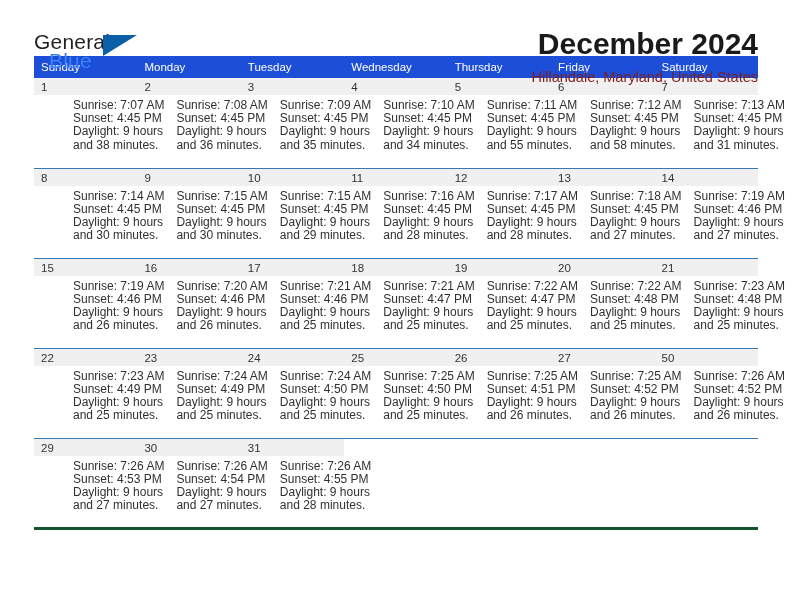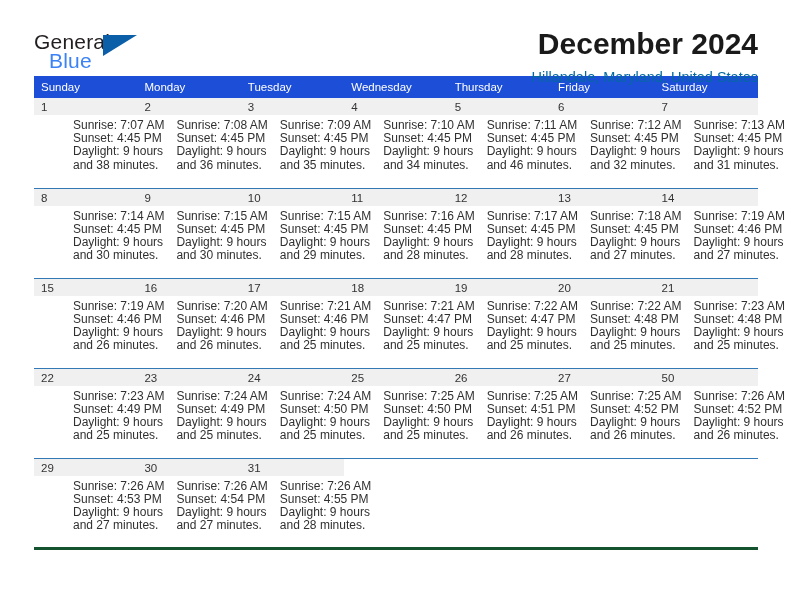--- a/index.html
+++ b/index.html
@@ -18,21 +18,21 @@
     position: relative;
     width: 792px;
     height: 612px;
     box-sizing: border-box;
     padding: 0;
   }
 
   
   .top {
     position: relative;
-    height: 76px;
+    height: 56px;
     padding: 0 34px;
     box-sizing: border-box;
   }
   .logo {
     position: absolute;
     left: 34px;
     top: 30px;
     width: 120px;
     height: 46px;
     user-select: none;
@@ -75,21 +75,21 @@
   .cal-title {
     font-size: 30px;
     font-weight: bold;
     color: #1a1a1a;
     line-height: 36px;
     white-space: nowrap;
   }
   .cal-sub {
     margin-top: 6px;
     font-size: 14.5px;
-    color: #0369a1;
+    color: #7f1d1d;
     line-height: 18px;
     white-space: nowrap;
     text-align: center;
   }
 
   
   .cal-wrap {
     padding: 0 34px;
     box-sizing: border-box;
   }
@@ -211,30 +211,30 @@
               <div>Daylight: 9 hours</div>
               <div>and 34 minutes.</div>
             </div>
           </td>
           <td class="daycell">
             <div class="dnum">5</div>
             <div class="info">
               <div>Sunrise: 7:11 AM</div>
               <div>Sunset: 4:45 PM</div>
               <div>Daylight: 9 hours</div>
-              <div>and 46 minutes.</div>
+              <div>and 55 minutes.</div>
             </div>
           </td>
           <td class="daycell">
             <div class="dnum">6</div>
             <div class="info">
               <div>Sunrise: 7:12 AM</div>
               <div>Sunset: 4:45 PM</div>
               <div>Daylight: 9 hours</div>
-              <div>and 32 minutes.</div>
+              <div>and 58 minutes.</div>
             </div>
           </td>
           <td class="daycell">
             <div class="dnum">7</div>
             <div class="info">
               <div>Sunrise: 7:13 AM</div>
               <div>Sunset: 4:45 PM</div>
               <div>Daylight: 9 hours</div>
               <div>and 31 minutes.</div>
             </div>

